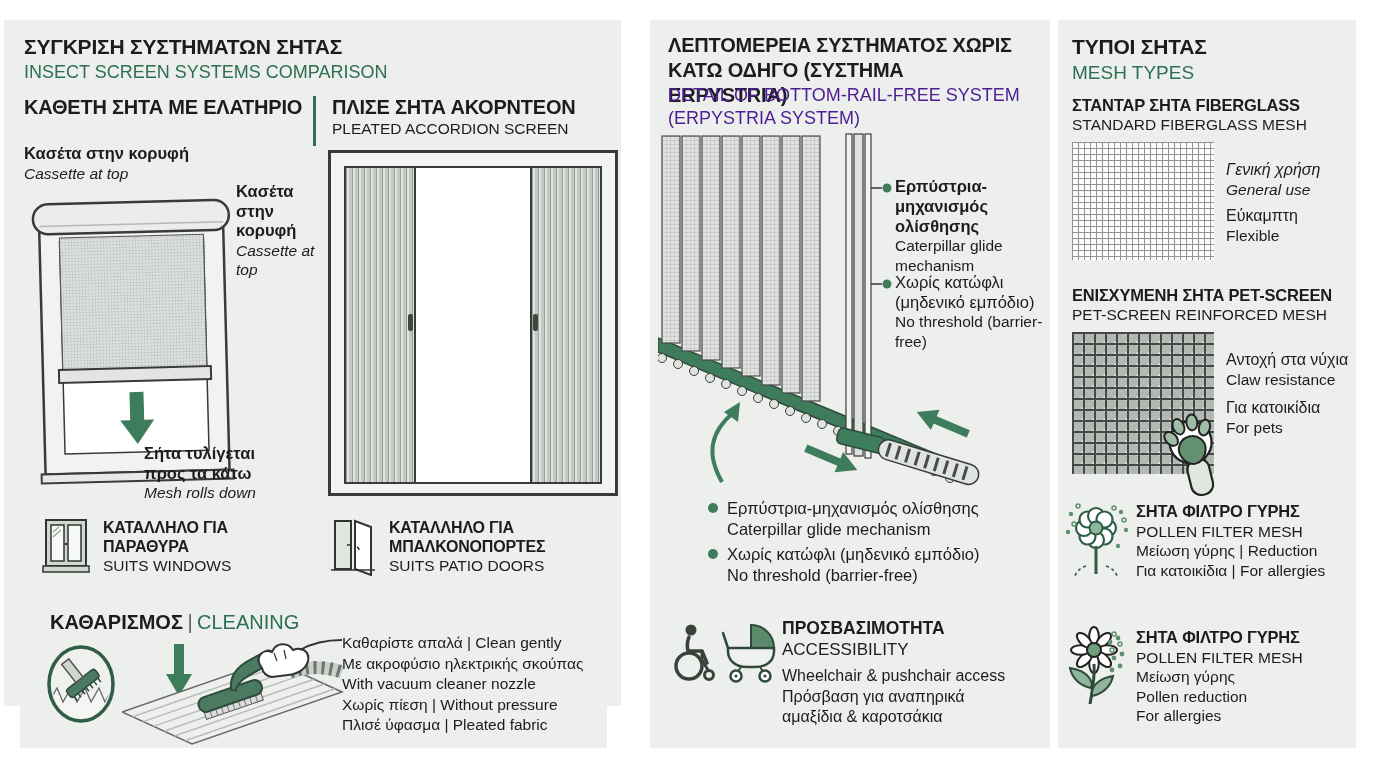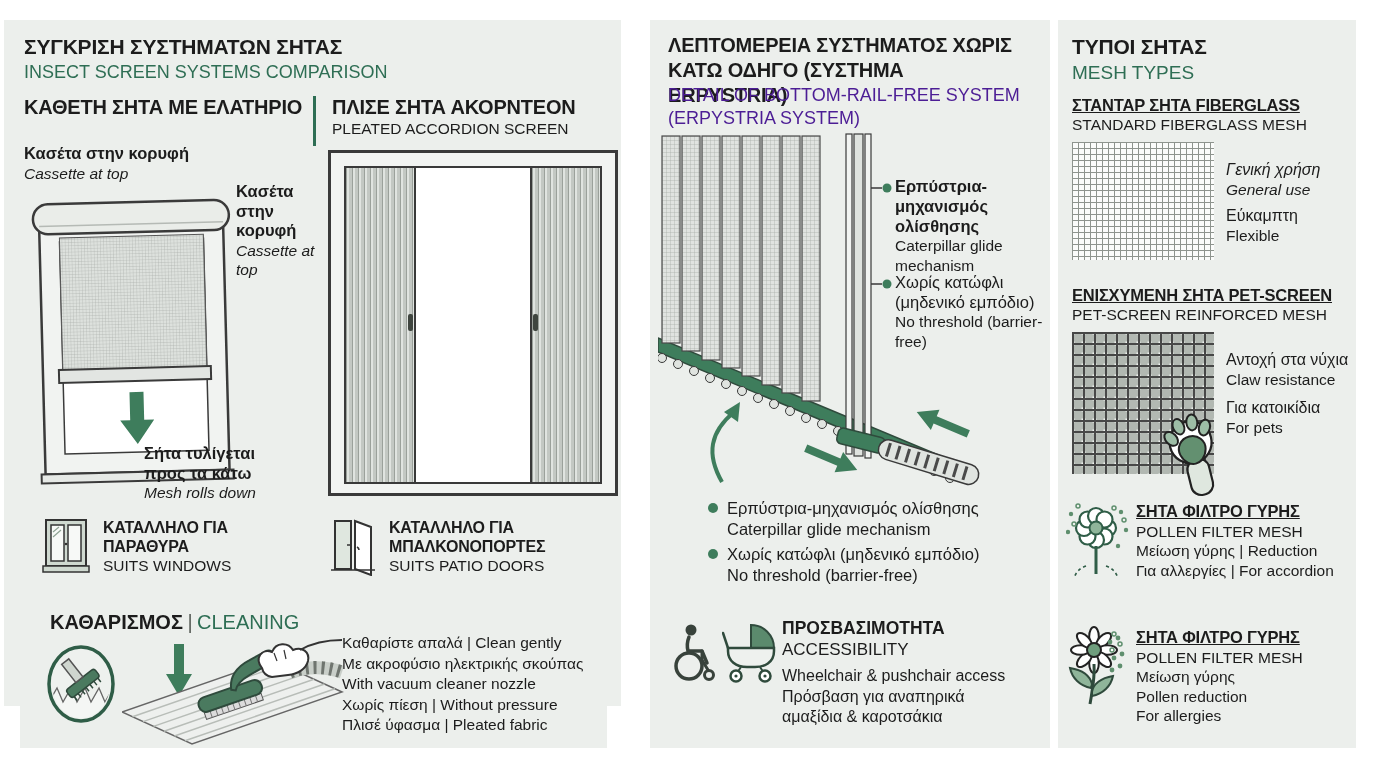--- a/index.html
+++ b/index.html
@@ -37,21 +37,21 @@
   .callout { position:absolute; }
   .callout .el { font-size:16.5px; line-height:20px; }
   .callout .el.bold { font-weight:700; }
   .callout .en { font-size:15.5px; line-height:19.5px; }
   .bullet-row { position:absolute; display:flex; gap:9px; }
   .bullet-dot { width:10px; height:10px; border-radius:50%; background:#3e7d5c; margin-top:5px; flex:0 0 auto; }
   .bullet-row .el { font-size:16.5px; line-height:20.5px; }
   .bullet-row .en { font-size:16.5px; line-height:20.5px; }
   .feat .el { font-size:16px; line-height:20px; }
   .feat .en { font-size:15.5px; line-height:20px; }
-  .pollen-head-el { font-size:16.5px; font-weight:700; line-height:19.5px; letter-spacing:-0.2px;text-decoration:underline; }
+  .pollen-head-el { font-size:16.5px; font-weight:700; line-height:19.5px; letter-spacing:-0.2px; }
   .pollen-head-en { font-size:15.5px; line-height:19.5px; }
   .pollen-line { font-size:15.5px; line-height:19.5px; }
 </style>
 </head>
 <body>
 
 <div class="panel" style="left:4px;top:20px;width:617px;height:686px;">
   <div class="abs h1el" style="left:20px;top:14px;">ΣΥΓΚΡΙΣΗ ΣΥΣΤΗΜΑΤΩΝ ΣΗΤΑΣ</div>
   <div class="abs h1en" style="left:20px;top:41px;">INSECT SCREEN SYSTEMS COMPARISON</div>
   <div class="divider-v" style="left:309px;top:76px;height:50px;"></div>
@@ -384,21 +384,21 @@
           <circle cx="8" cy="22" r="2"></circle>
           <circle cx="48" cy="6" r="2"></circle>
           <circle cx="12" cy="4" r="2"></circle>
       </g>
     </svg>
   </div>
   <div class="abs" style="left:78px;top:482px;width:212px;">
     <div class="pollen-head-el">ΣΗΤΑ ΦΙΛΤΡΟ ΓΥΡΗΣ</div>
     <div class="pollen-head-en">POLLEN FILTER MESH</div>
     <div class="pollen-line">Μείωση γύρης | Reduction</div>
-    <div class="pollen-line">Για αλλεργίες | For accordion</div>
+    <div class="pollen-line">Για κατοικίδια | For allergies</div>
   </div>
 
   <div class="abs" style="left:8px;top:604px;">
     <svg width="66" height="88" viewBox="0 0 66 88">
       <g fill="#fff" stroke="#222" stroke-width="2">
         <ellipse cx="28" cy="12.5" rx="4.8" ry="9.5"></ellipse>
         <ellipse cx="28" cy="12.5" rx="4.8" ry="9.5" transform="rotate(45 28 26)"></ellipse>
         <ellipse cx="28" cy="12.5" rx="4.8" ry="9.5" transform="rotate(90 28 26)"></ellipse>
         <ellipse cx="28" cy="12.5" rx="4.8" ry="9.5" transform="rotate(135 28 26)"></ellipse>
         <ellipse cx="28" cy="12.5" rx="4.8" ry="9.5" transform="rotate(180 28 26)"></ellipse>

